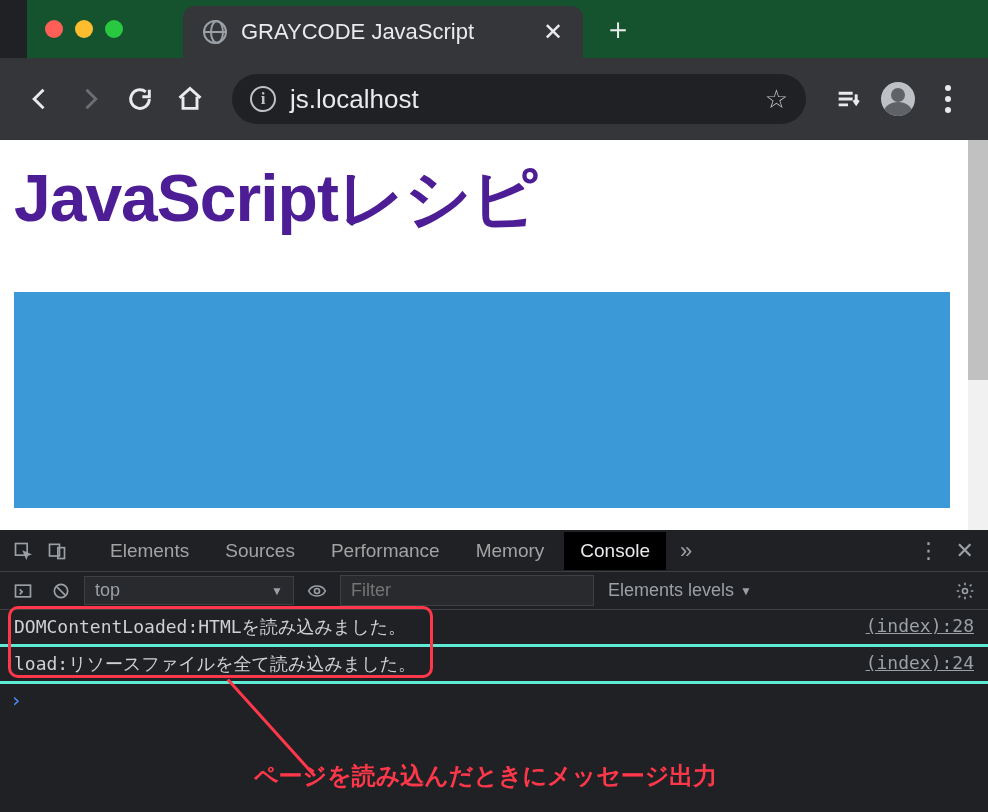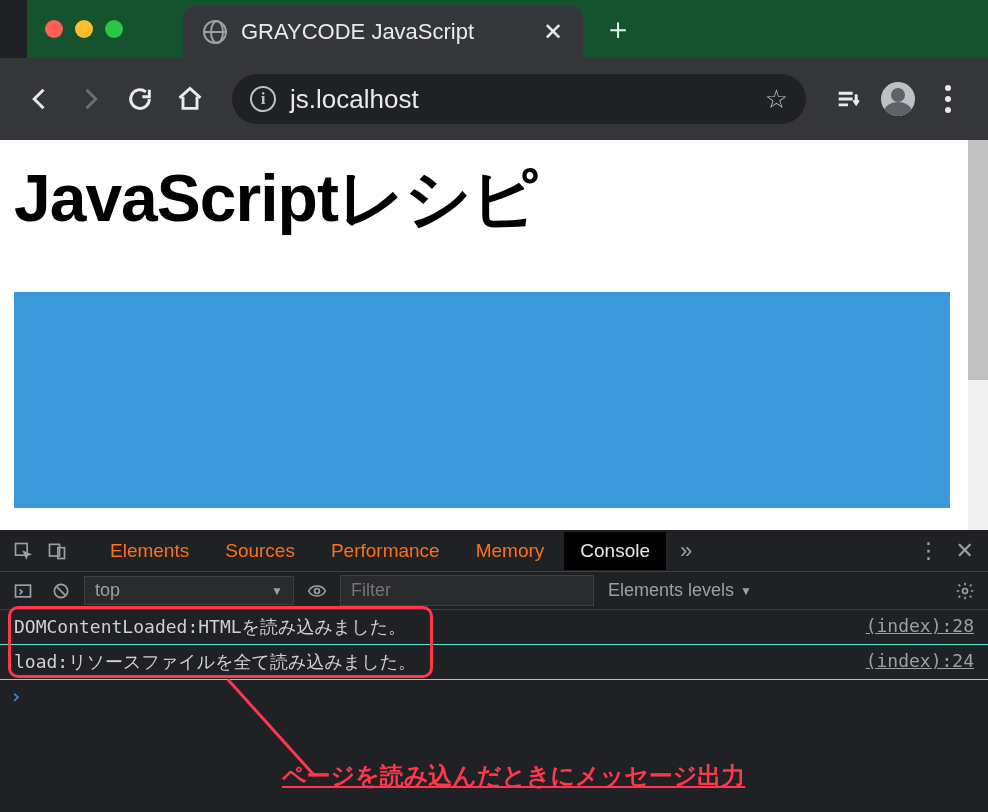--- a/index.html
+++ b/index.html
@@ -42,43 +42,43 @@
 .avatar::before { content:""; position:absolute; width:14px; height:14px; border-radius:50%; background:#5f6368; top:6px; left:10px; }
 .avatar::after { content:""; position:absolute; width:28px; height:20px; border-radius:50% 50% 0 0; background:#5f6368; bottom:-6px; left:3px; }
 .kebab { display:flex; flex-direction:column; gap:5px; }
 .kebab span { width:6px; height:6px; border-radius:50%; background:#e8eaed; }
 
 
 .viewport { background:#fff; height:390px; position:relative; }
 .viewport .vscroll { position:absolute; right:0; top:0; bottom:0; width:20px; background:#f1f1f1; }
 .viewport .vthumb { position:absolute; right:0; top:0; width:20px; height:240px; background:#c1c1c1; }
 .page { padding:14px 14px 0 14px; }
-.page h1 { font-size:66px; font-weight:700; color:#000000; letter-spacing:-1px; }
+.page h1 { font-size:66px; font-weight:700; color:#4c1d95; letter-spacing:-1px; }
 .bluebox { margin-top:48px; height:216px; background:#3b99d8; width:936px; }
 
 
 .devtools { background:#202124; height:282px; display:flex; flex-direction:column; }
 .dt-tabs { display:flex; align-items:center; height:42px; border-bottom:1px solid #3c4043; padding-left:8px; gap:4px; }
 .dt-ico { width:30px; height:30px; display:flex; align-items:center; justify-content:center; color:#9aa0a6; cursor:pointer; }
 .dt-ico svg { width:20px; height:20px; }
-.dt-tab { color:#f97316; font-size:19px; padding:8px 16px; cursor:pointer; }
+.dt-tab { color:#a3a3a3; font-size:19px; padding:8px 16px; cursor:pointer; }
 .dt-tab.active { color:#e8eaed; background:#000; }
 .dt-more { color:#9aa0a6; font-size:22px; padding:0 10px; cursor:pointer; }
 .dt-right { margin-left:auto; display:flex; align-items:center; gap:4px; color:#9aa0a6; padding-right:8px; }
 .dt-right span { cursor:pointer; padding:4px 6px; font-size:22px; }
 
 .dt-console-bar { display:flex; align-items:center; height:38px; border-bottom:1px solid #3c4043; gap:8px; padding:0 8px; }
 .ctx { display:flex; align-items:center; gap:16px; background:#292a2d; border:1px solid #3c4043; padding:3px 10px; color:#9aa0a6; font-size:18px; min-width:210px; justify-content:space-between; }
 .ctx-tri { font-size:12px; }
 .filterbox { background:#292a2d; border:1px solid #3c4043; color:#ec4899; font-size:18px; padding:4px 10px; min-width:225px; }
 .levels { color:#9aa0a6; font-size:18px; display:flex; align-items:center; gap:6px; margin-left:6px; }
 .gear { margin-left:auto; color:#9aa0a6; }
 
 .dt-log { flex:1; position:relative; font-family:Menlo,Consolas,monospace; font-size:18px; color:#cfd0d1; }
-.log-row { display:flex; justify-content:space-between; padding:5px 14px; border-bottom:1px solid #5eead4;gap:40px; }
+.log-row { display:flex; justify-content:space-between; padding:5px 14px; border-bottom:3px solid #5eead4;gap:40px; }
 .log-src { color:#9aa0a6; text-decoration:underline; }
 .log-box { position:absolute; border:3px solid #ff374a; border-radius:10px; }
 .prompt { color:#4a8af4; padding:4px 10px; font-size:20px; }
 .annot { position:absolute; color:#ff374a; font-size:24px; font-weight:700; }
 .annot-line { position:absolute; background:#ff374a; height:2.5px; transform-origin:left center; }
 </style>
 </head>
 <body>
 
 <div class="titlebar">
@@ -220,15 +220,15 @@
       <span class="log-src">(index):28</span>
     </div>
     <div class="log-row">
       <span>load:リソースファイルを全て読み込みました。</span>
       <span class="log-src">(index):24</span>
     </div>
     <div class="prompt">›</div>
 
     <div class="log-box" style="left:8px; top:-4px; width:425px; height:72px;"></div>
     <div class="annot-line" style="left:228px; top:68px; width:130px; transform:rotate(48deg);"></div>
-    <div class="annot" style="left:282px; top:150px;text-decoration:underline;">ページを読み込んだときにメッセージ出力</div>
+    <div class="annot" style="left:254px; top:150px;">ページを読み込んだときにメッセージ出力</div>
   </div>
 </div>
 
 </body></html>

